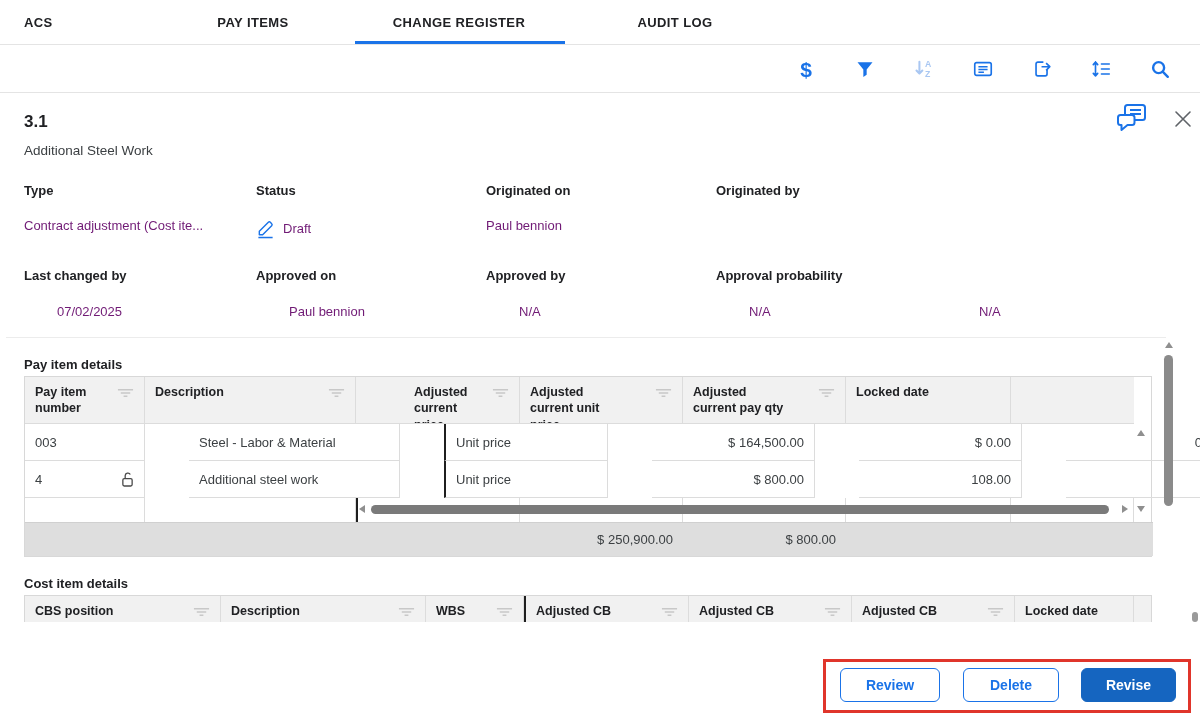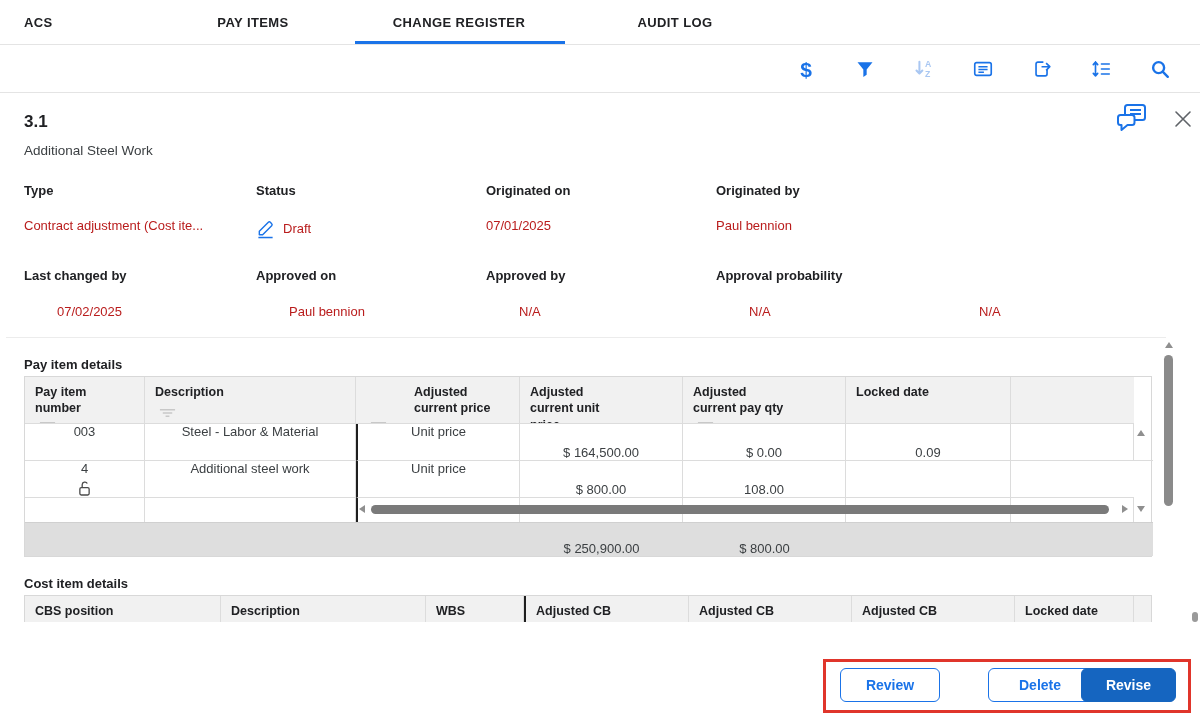--- a/index.html
+++ b/index.html
@@ -22,39 +22,39 @@
   .tb-btn { width:36px; height:36px; display:flex; align-items:center; justify-content:center; cursor:pointer; }
   .dollar { font-size:21px; font-weight:bold; color:#1a73e8; line-height:1; }
   
   .panel-id { position:absolute; left:24px; top:112px; font-size:17px; font-weight:bold; color:#202124; }
   .panel-title { position:absolute; left:24px; top:143px; font-size:13.5px; color:#3c4043; }
   .comment-btn { position:absolute; left:1114px; top:102px; width:34px; height:32px; cursor:pointer; }
   .close-btn { position:absolute; left:1170px; top:106px; width:26px; height:26px; display:flex; align-items:center; justify-content:center; cursor:pointer; }
   
   .fgrid { position:absolute; left:24px; width:1150px; display:grid; grid-template-columns:232px 230px 230px 230px 1fr; }
   .fgrid .flabel { font-size:13px; font-weight:bold; color:#202124; }
-  .fgrid .fvalue { font-size:13px; color:#b91c1c; white-space:nowrap; overflow:hidden; }
+  .fgrid .fvalue { font-size:13px; color:#701a75; white-space:nowrap; overflow:hidden; }
   .r1-labels { top:183px; }
   .r1-values { top:218px; }
   .r2-labels { top:268px; }
   .r2-values { top:304px;margin-left:33px; }
   .status-val { display:flex; align-items:center; gap:8px; }
   .divider { position:absolute; top:337px; left:6px; width:1160px; height:1px; background:#ececec; }
   
   .section-title { position:absolute; left:24px; font-size:13px; font-weight:bold; color:#202124; }
   
   .pay-table { position:absolute; left:24px; top:376px; width:1128px; border:1px solid #d8d8d8; background:#fff; }
   .t-row { display:grid; grid-template-columns:120px 211px 164px 163px 163px 165px 123px 19px; }
   .t-cell { border-right:1px solid #dcdcdc; border-bottom:1px solid #dcdcdc; padding:0 10px;
-            display:flex; align-items:center; font-size:13px; color:#3c4043; overflow:hidden; white-space:nowrap;flex-direction:column; }
+            display:flex; align-items:center; font-size:13px; color:#3c4043; overflow:hidden; white-space:nowrap; }
   .t-head .t-cell { background:#f1f1f1; font-weight:bold; font-size:12.5px; color:#202124;
                     align-items:flex-start; padding-top:7px; white-space:normal; line-height:1.3;
                     justify-content:space-between; cursor:pointer; }
   .t-head { height:47px; }
-  .t-data { height:37px; }
+  .t-data { height:37px;gap:44px; }
   .t-ghost { height:24px; }
   .t-ghost .t-cell { border-bottom:none; }
   .t-totals { height:34px; }
   .t-totals .t-cell { background:#dedede; border-right:none; border-bottom:none; border-top:1px solid #d0d0d0; }
   .thickL { border-left:2px solid #1f1f1f; }
   .num { justify-content:flex-end; }
   .strip-cell { border-right:none; padding:0; }
   .hspan { display:inline-block; }
   .hfilter { flex:0 0 auto; margin-left:4px; margin-top:3px; }
   .cost-table { position:absolute; left:24px; top:595px; width:1128px; height:27px; overflow:hidden;
@@ -69,21 +69,21 @@
   .hscroll-thumb { position:absolute; left:371px; top:505px; width:738px; height:9px; border-radius:5px; background:#7a7a7a; cursor:grab; }
   .vscroll-thumb { position:absolute; left:1164px; top:355px; width:9px; height:151px; border-radius:5px; background:#8a8a8a; cursor:grab; }
   .page-scroll-mark { position:absolute; left:1192px; top:612px; width:6px; height:10px; border-radius:3px; background:#9a9a9a; }
   
   .btn { position:absolute; top:668px; height:34px; border-radius:6px; font-size:14px; font-weight:bold;
          display:flex; align-items:center; justify-content:center; cursor:pointer;
          font-family:"Liberation Sans", sans-serif; }
   .btn-outline { background:#fff; border:1px solid #1a73e8; color:#1a73e8; }
   .btn-fill { background:#1565c0; border:1px solid #1565c0; color:#fff; }
   .btn-review { left:840px; width:100px; }
-  .btn-delete { left:988px; width:104px; }
+  .btn-delete { left:963px; width:96px; }
   .btn-revise { left:1081px; width:95px; }
   .annotation-box { position:absolute; left:823px; top:659px; width:368px; height:54px;
                     border:3px solid #e0352b; pointer-events:none; }
 </style>
 </head>
 <body>
 
 <div class="screen">
 
   <div class="tabbar">
@@ -164,21 +164,20 @@
     <div class="fvalue">Contract adjustment (Cost ite...</div>
     <div class="fvalue status-val">
       <span style="display:inline-flex;">
         <svg width="19" height="21" viewBox="0 0 20 22" fill="none">
           <path d="M3.5 14 13 4.5a1.5 1.5 0 0 1 2.1 0l1.4 1.4a1.5 1.5 0 0 1 0 2.1L7 17.5H3.5V14Z" stroke="#1a73e8" stroke-width="1.5" stroke-linejoin="round"></path>
           <path d="M2.5 20.5h15" stroke="#1a73e8" stroke-width="1.6"></path>
         </svg>
       </span>
       <span>Draft</span>
     </div>
-    <div class="fvalue">07/01/2025</div>
     <div class="fvalue">Paul bennion</div>
     <div></div>
   </div>
   <div class="fgrid r2-labels">
     <div class="flabel">Last changed by</div>
     <div class="flabel">Approved on</div>
     <div class="flabel">Approved by</div>
     <div class="flabel">Approval probability</div>
   </div>
   <div class="fgrid r2-values">

